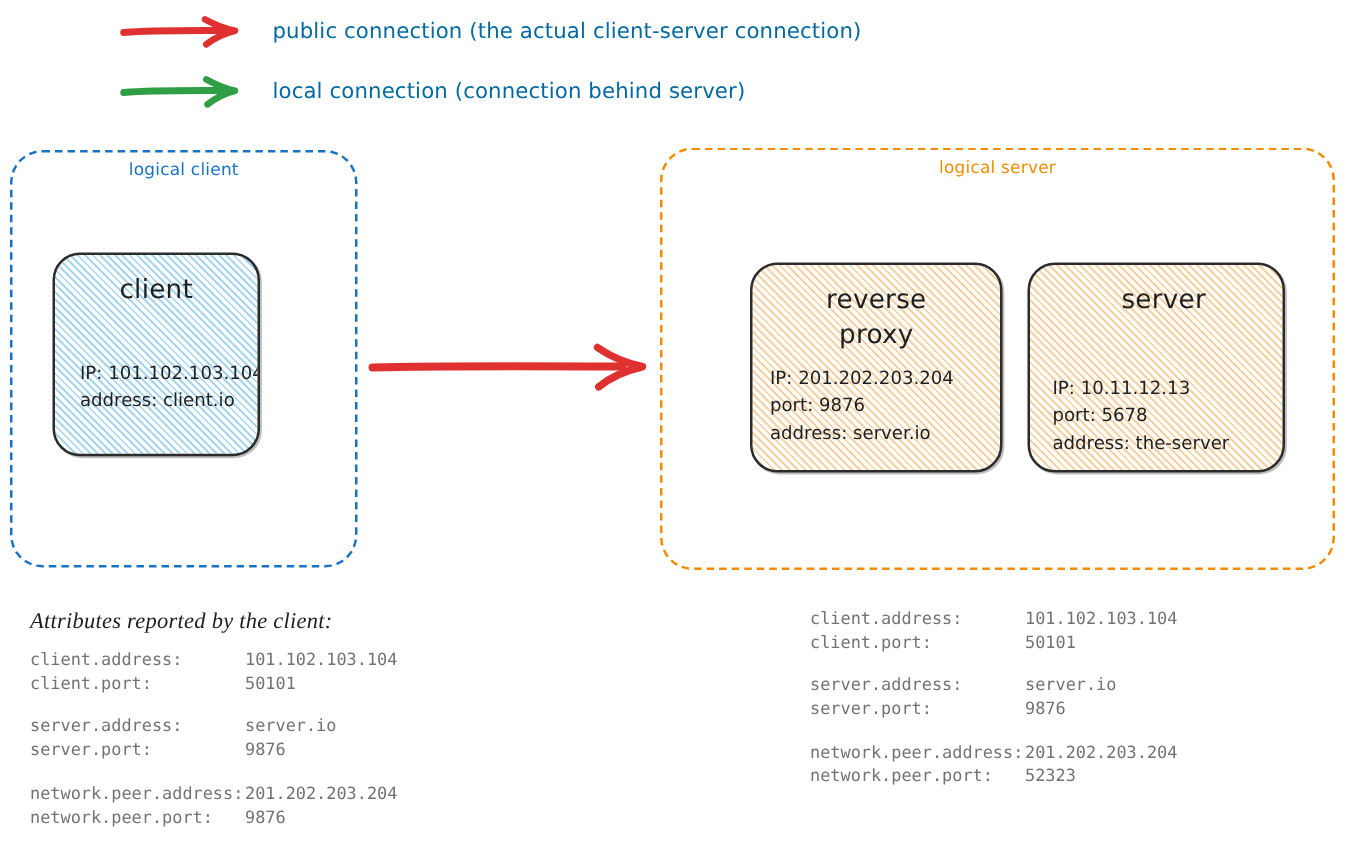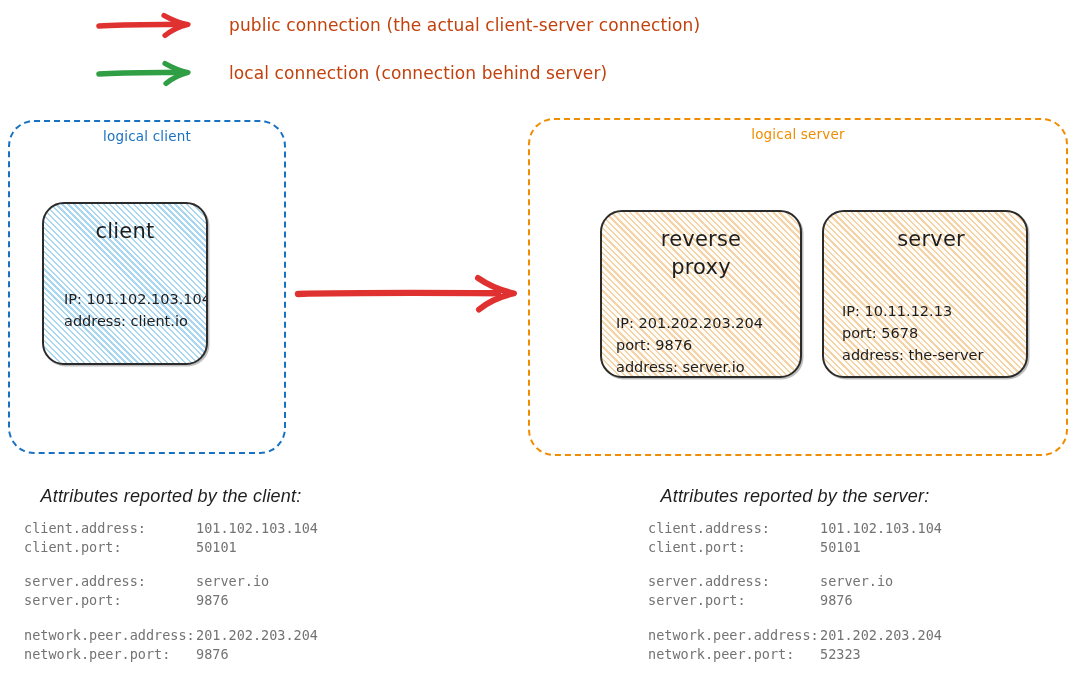--- a/index.html
+++ b/index.html
@@ -16,24 +16,24 @@
 
   .canvas { position: absolute; inset: 0; }
 
   
   .legend-row { position: absolute; display: flex; align-items: center; }
   #legend-public { left: 96px; top: 10px; }
   #legend-local  { left: 96px; top: 58px; }
 
   .legend-arrow { width: 104px; height: 30px; flex: none; }
   .legend-label {
-    margin-left: 29px;
+    margin-left: 18px;
     font-family: "DejaVu Sans", sans-serif;
     font-size: 17px;
-    color: #c2410c;
+    color: #0369a1;
     white-space: nowrap;
     letter-spacing: .1px;
   }
 
   
   .group {
     position: absolute;
     border-style: dashed;
     border-width: 2.6px;
     border-radius: 26px;
@@ -118,28 +118,27 @@
     left: 292px; top: 266px;
     width: 240px; height: 54px;
   }
 
   
   .attr-block { position: absolute; }
   #attrs-client { left: 24px; top: 486px; }
   #attrs-server { left: 648px; top: 486px; }
 
   .attr-heading {
-    font-family: Liberation Sans, sans-serif;
+    font-family: Liberation Serif, serif;
     font-size: 18px;
     font-style: italic;
     color: #1e1e1e;
     margin-bottom: 12px;
     white-space: nowrap;
     letter-spacing: .2px;
-    text-align: center;
   }
   .attr-table {
     font-family: "DejaVu Sans Mono", monospace;
     font-size: 13.5px;
     color: #737373;
     border-collapse: collapse;
     line-height: 1.42;
   }
   .attr-table td { padding: 0; vertical-align: top; white-space: pre; }
   .attr-table td.attr-key { width: 172px; }
@@ -181,21 +180,21 @@
     <path d="M186 12 C 196 19, 207 24, 222 27.4 C 206 31, 196 36, 187 43.5" stroke="#e03131" stroke-width="6" fill="none" stroke-linecap="round" stroke-linejoin="round"></path>
   </svg>
 
   <div class="group" id="group-server">
     <div class="group-label">logical server</div>
   </div>
 
   <div class="node orange" id="node-reverseproxy">
     <div class="node-title" style="white-space: pre;">reverse
 proxy</div>
-    <div class="node-details" style="white-space: pre; margin-top: 20px;">IP: 201.202.203.204
+    <div class="node-details" style="white-space: pre;">IP: 201.202.203.204
 port: 9876
 address: server.io</div>
   </div>
 
   <div class="node orange" id="node-server">
     <div class="node-title" style="white-space: pre; padding-left: 12px;">server</div>
     <div class="node-details" style="white-space: pre;">IP: 10.11.12.13
 port: 5678
 address: the-server</div>
   </div>
@@ -232,21 +231,20 @@
           </tr>
           <tr>
             <td class="attr-key">network.peer.port:</td>
             <td class="attr-value">9876</td>
           </tr>
         </tbody>
       </table>
   </div>
 
   <div class="attr-block" id="attrs-server">
-    <div class="attr-heading">Attributes reported by the server:</div>
     <table class="attr-table">
         <tbody>
           <tr>
             <td class="attr-key">client.address:</td>
             <td class="attr-value">101.102.103.104</td>
           </tr>
           <tr>
             <td class="attr-key">client.port:</td>
             <td class="attr-value">50101</td>
           </tr>

